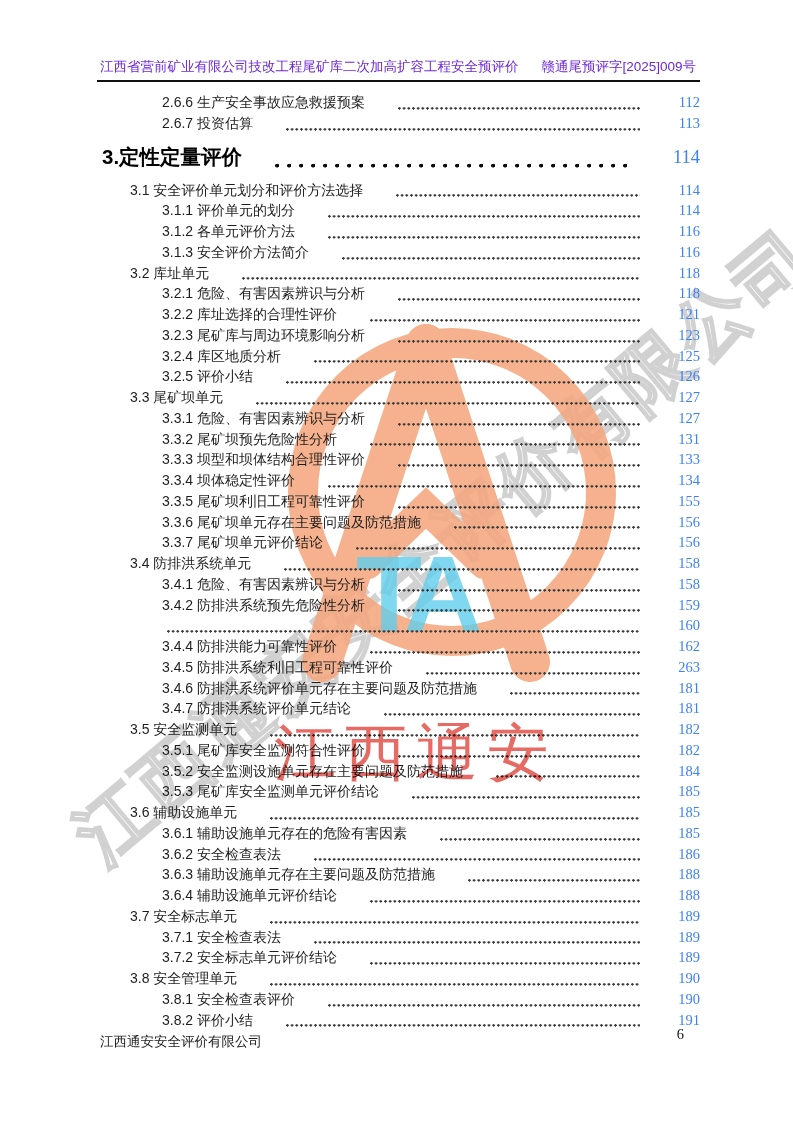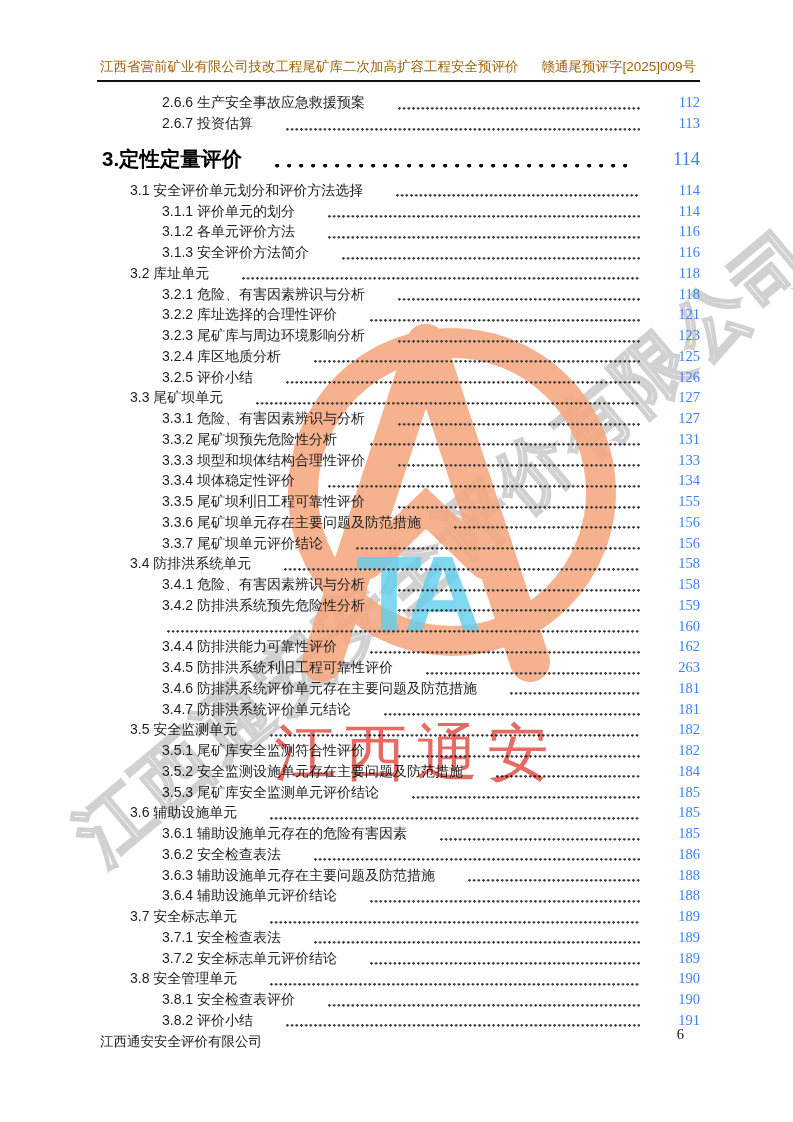--- a/index.html
+++ b/index.html
@@ -34,30 +34,30 @@
     position:absolute;left:274px;top:722px;z-index:3;pointer-events:none;
     font-size:62px;font-weight:normal;letter-spacing:9px;line-height:1;
     color:#de372f;opacity:.74;mix-blend-mode:multiply;
     white-space:nowrap;
   }
   
   .content{position:relative;z-index:2;padding:58px 40px 0 40px;}
   .doc-header{
     display:flex;justify-content:space-between;align-items:flex-end;
     margin:0 57px 0 60px;
-    font-size:13.5px;color:#a16207;
+    font-size:13.5px;color:#6d28d9;
   }
   .doc-header .hdr-right{font-size:13.5px;}
   .header-rule{
     margin:4px 53px 0 57px;height:0;
     border-top:2.4px solid #101010;
   }
   .toc{margin:10px 53px 0 60px;}
   .toc-row{
-    display:flex;align-items:flex-end;
+    display:flex;
     height:20.75px;line-height:20.45px;
     font-size:14px;color:#1d1d1d;
     white-space:nowrap;
     gap:28px;
   }
   .toc-row .toc-text{flex:0 0 auto;}
   .toc-row .leader{flex:1 1 auto;position:relative;margin:0 4px 0 5px;min-width:10px;}
   .toc-row .leader::after{
     content:"";position:absolute;left:0;right:0;bottom:3px;height:3px;
     background-image:radial-gradient(circle at 1.4px 1.4px,#3b3b3b 1.05px,transparent 1.45px);

